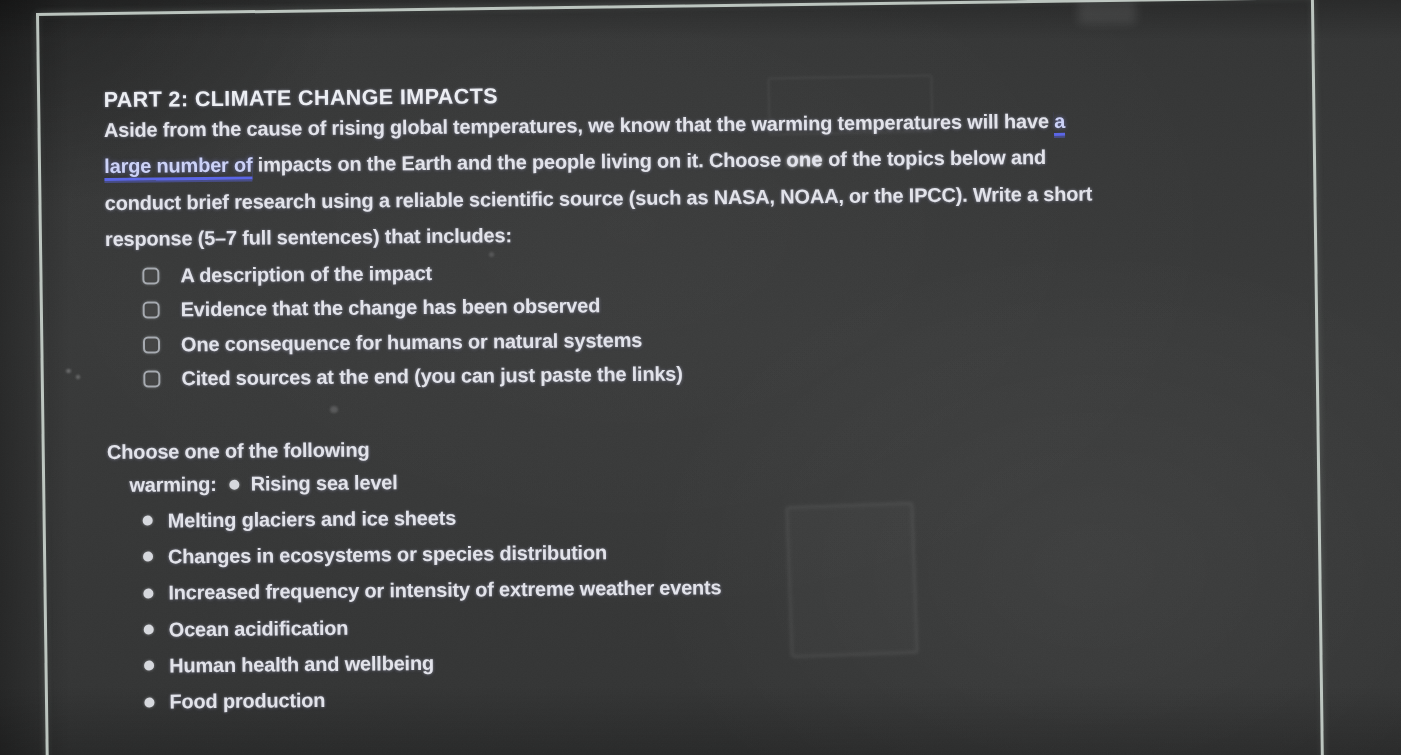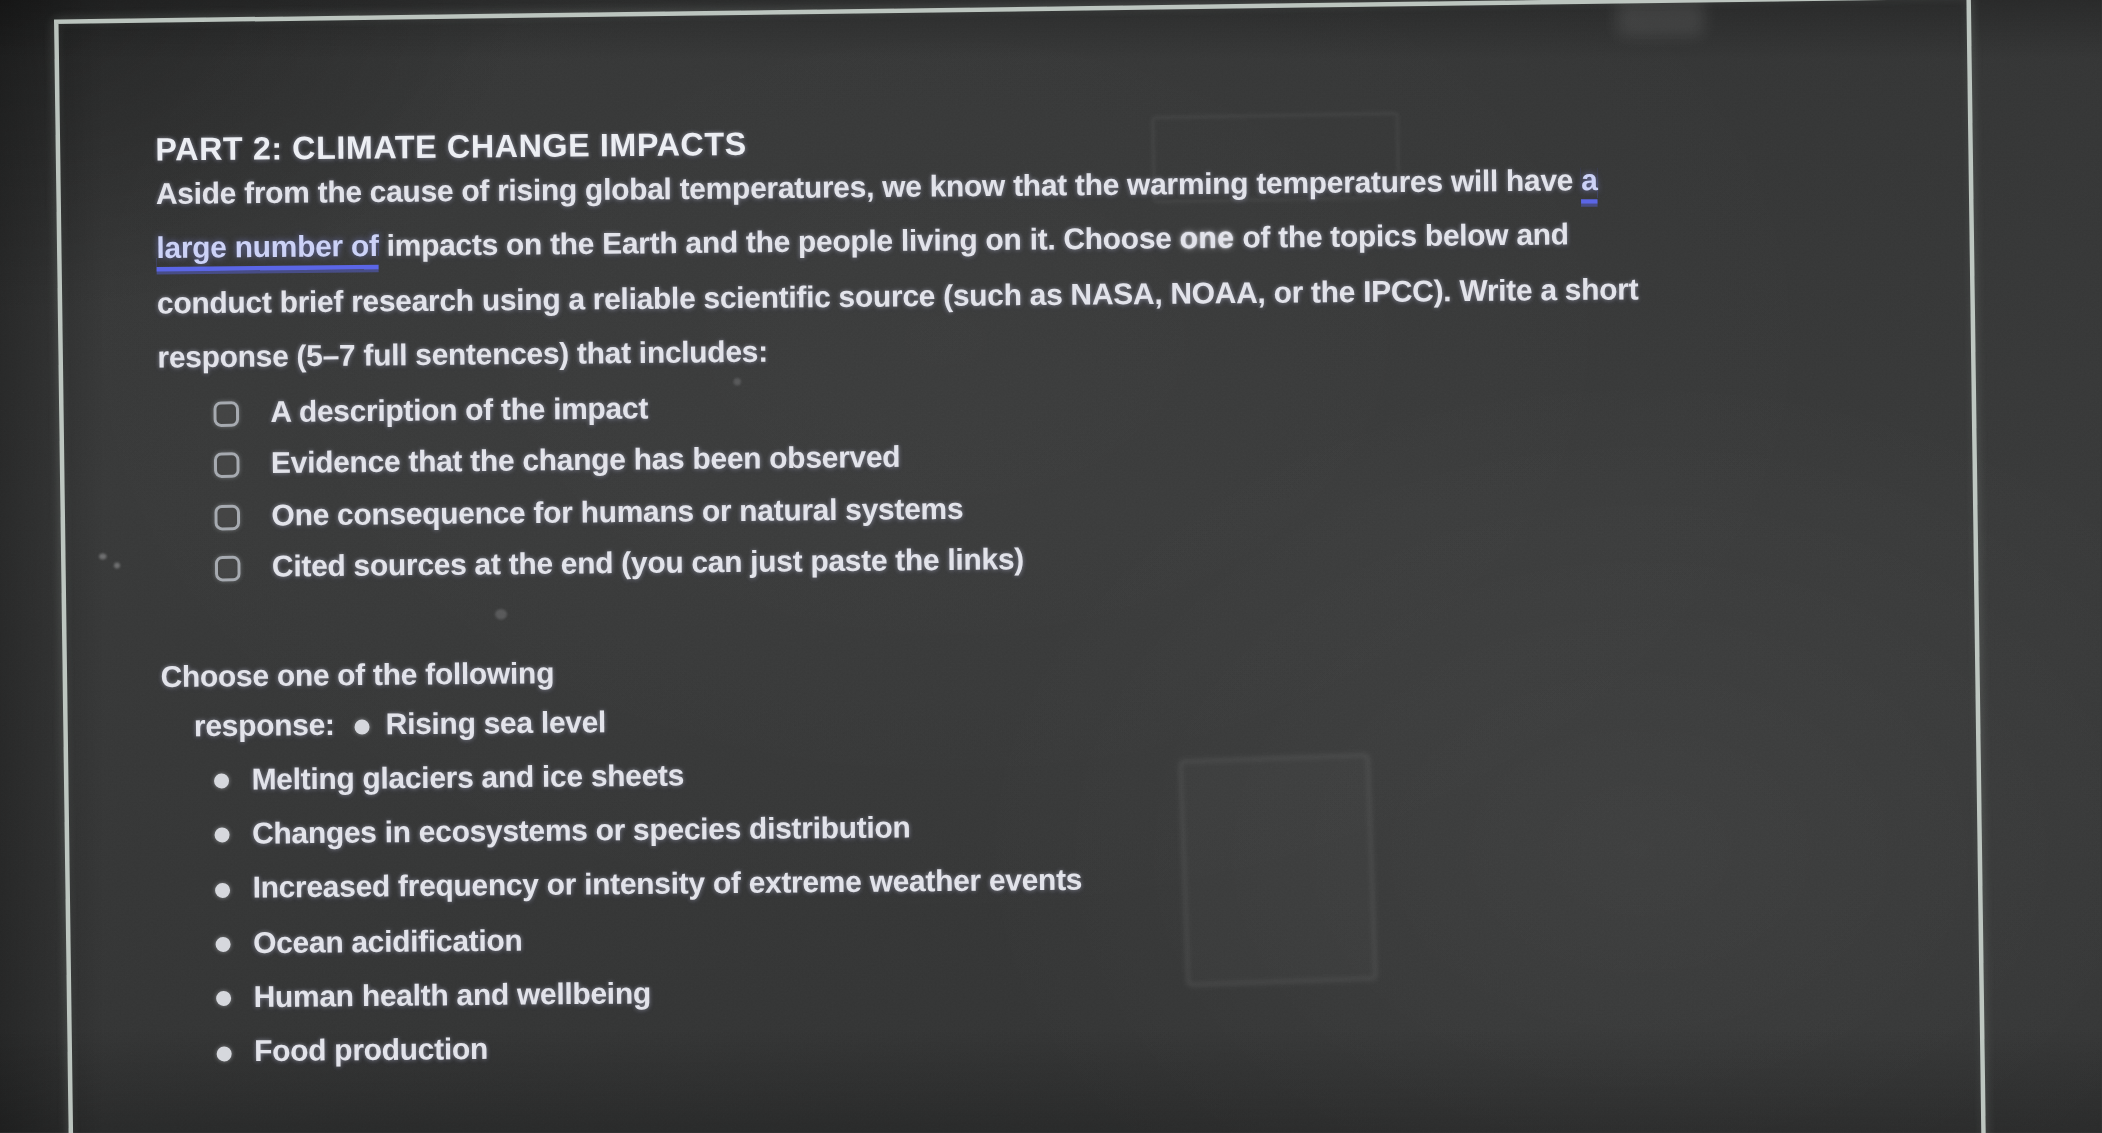--- a/index.html
+++ b/index.html
@@ -180,21 +180,21 @@
     </div>
     <div class="check-row">
       <span class="checkbox"></span>
       <span class="check-label">Cited sources at the end (you can just paste the links)</span>
     </div>
   </div>
 
   <div class="choose-heading">Choose one of the following</div>
 
   <div class="choose-inline">
-    <span>response:</span>
+    <span>warming:</span>
     <span class="bullet-dot"></span>
     <span>Rising sea level</span>
   </div>
 
   <div class="impact-list">
     <div class="impact-row">
       <span class="bullet-dot"></span>
       <span class="impact-label">Melting glaciers and ice sheets</span>
     </div>
     <div class="impact-row">

